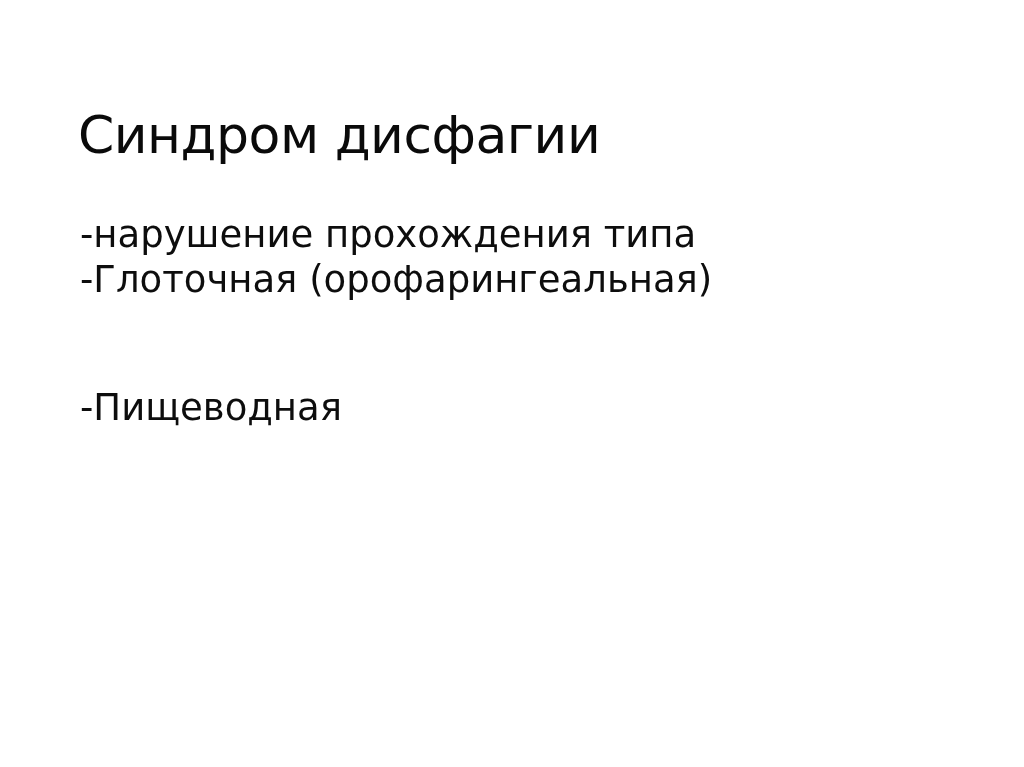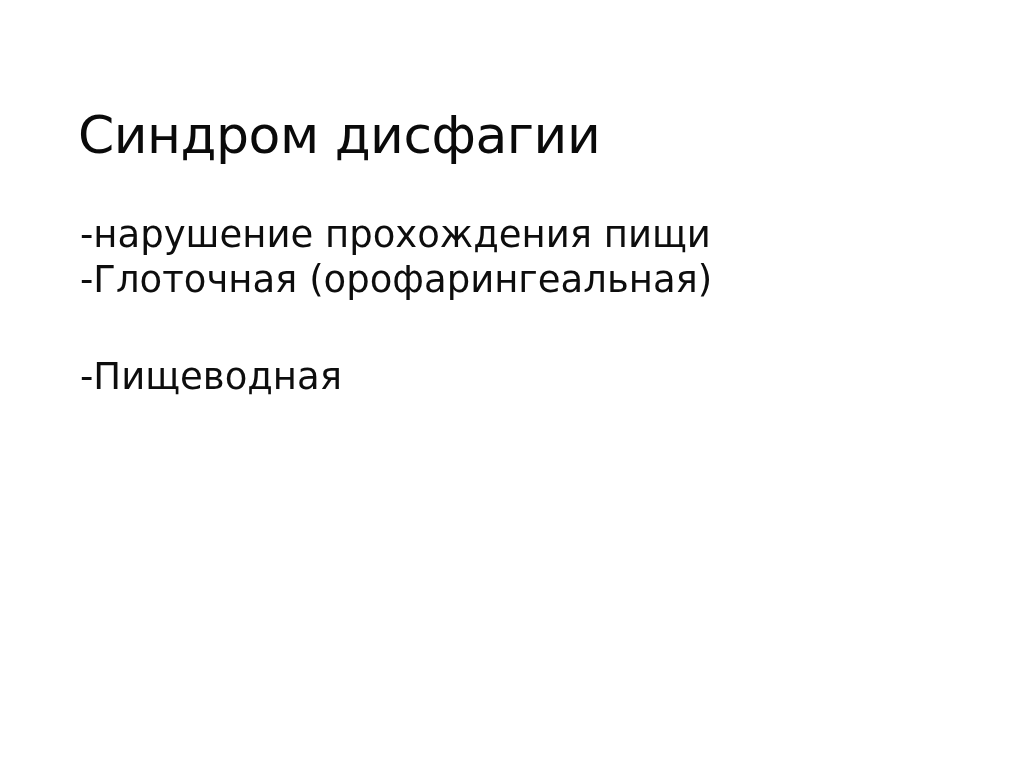--- a/index.html
+++ b/index.html
@@ -40,29 +40,29 @@
     width: 900px;
   }
   .body-line {
     font-size: 37px;
     font-weight: 400;
     line-height: 1.22;
     color: #0d0d0d;
     white-space: nowrap;
   }
   .body-line.spacer-after {
-    margin-bottom: 52px;
+    margin-bottom: 83px;
   }
 </style>
 </head>
 <body>
 
 <div class="slide">
 
   <h1 class="slide-title">Синдром дисфагии</h1>
 
   <div class="body-block">
-    <div class="body-line">-нарушение прохождения пищи</div>
+    <div class="body-line">-нарушение прохождения типа</div>
     <div class="body-line spacer-after">-Глоточная (орофарингеальная)</div>
     <div class="body-line">-Пищеводная</div>
   </div>
 
 </div>
 
 </body></html>

